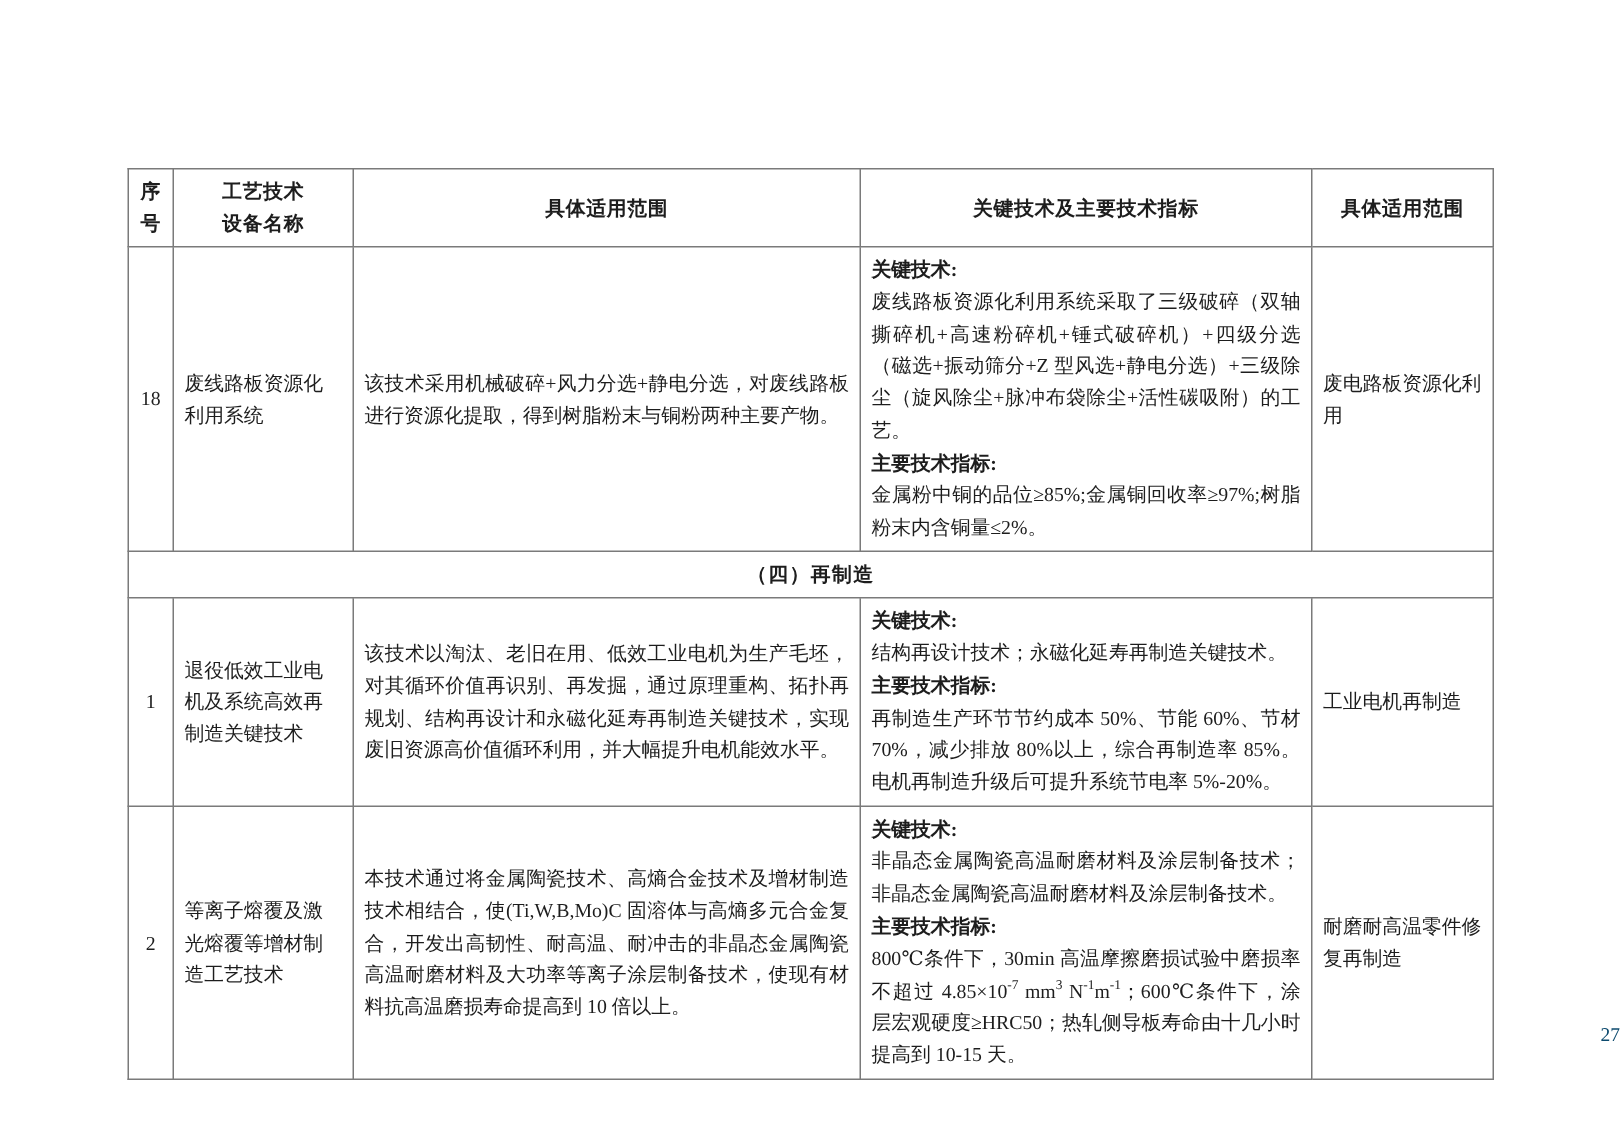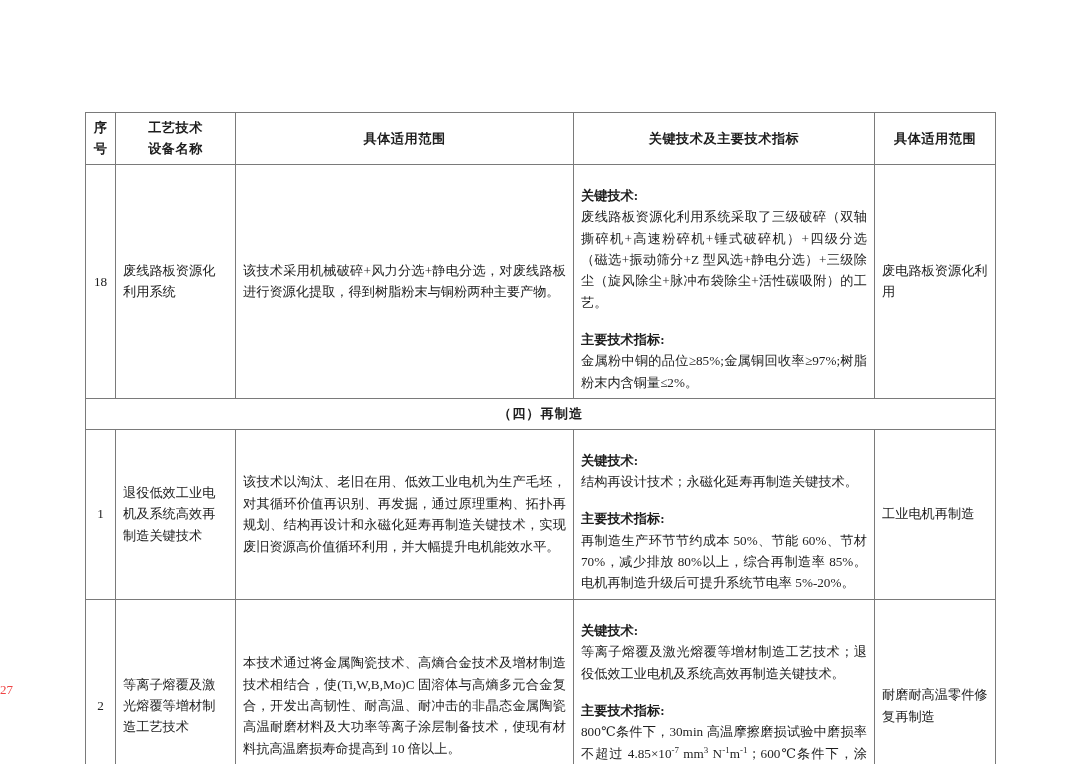--- a/index.html
+++ b/index.html
@@ -85,34 +85,33 @@
   td.section-cell {
     font-size: 15px;
     font-weight: bold;
     letter-spacing: 1px;
     padding: 13px 7px 13px 22px;
     text-align: center;
   }
   .kt-label {
     font-weight: bold;
     display: block;
-    margin-top: 16px;
   }
   .kt-body {
     display: block;
     margin-bottom: 1px;
   }
   .pagenum {
     position: absolute;
     left: 0;
     top: 682px;
     width: 1080px;
-    text-align: left;
+    text-align: right;
     font-size: 13px;
-    color: #ef4444;
+    color: #0c4a6e;
     font-family: "Liberation Serif", serif;
   }
   sup { font-size: 0.68em; vertical-align: super; line-height: 0; }
 </style>
 </head>
 <body>
 
 <div id="page">
 
   <table class="doc-table">
@@ -168,21 +167,21 @@
         </td>
         <td class="col-scope">工业电机再制造</td>
       </tr>
 
       <tr>
         <td class="col-no">2</td>
         <td class="col-name">等离子熔覆及激光熔覆等增材制造工艺技术</td>
         <td class="col-desc">本技术通过将金属陶瓷技术、高熵合金技术及增材制造技术相结合，使(Ti,W,B,Mo)C 固溶体与高熵多元合金复合，开发出高韧性、耐高温、耐冲击的非晶态金属陶瓷高温耐磨材料及大功率等离子涂层制备技术，使现有材料抗高温磨损寿命提高到 10 倍以上。</td>
         <td class="col-key">
           <span class="kt-label">关键技术:</span>
-          <span class="kt-body">等离子熔覆及激光熔覆等增材制造工艺技术；退役低效工业电机及系统高效再制造关键技术。</span>
+          <span class="kt-body">非晶态金属陶瓷高温耐磨材料及涂层制备技术；非晶态金属陶瓷高温耐磨材料及涂层制备技术。</span>
           <span class="kt-label">主要技术指标:</span>
           <span class="kt-body"><span>800℃条件下，30min 高温摩擦磨损试验中磨损率不超过 4.85×10</span><sup>-7</sup><span>  mm</span><sup>3</sup><span> N</span><sup>-1</sup><span>m</span><sup>-1</sup><span>；600℃条件下，涂层宏观硬度≥HRC50；热轧侧导板寿命由十几小时提高到 10-15 天。</span></span>
         </td>
         <td class="col-scope">耐磨耐高温零件修复再制造</td>
       </tr>
     </tbody>
   </table>
 
   <div class="pagenum">27</div>
 

